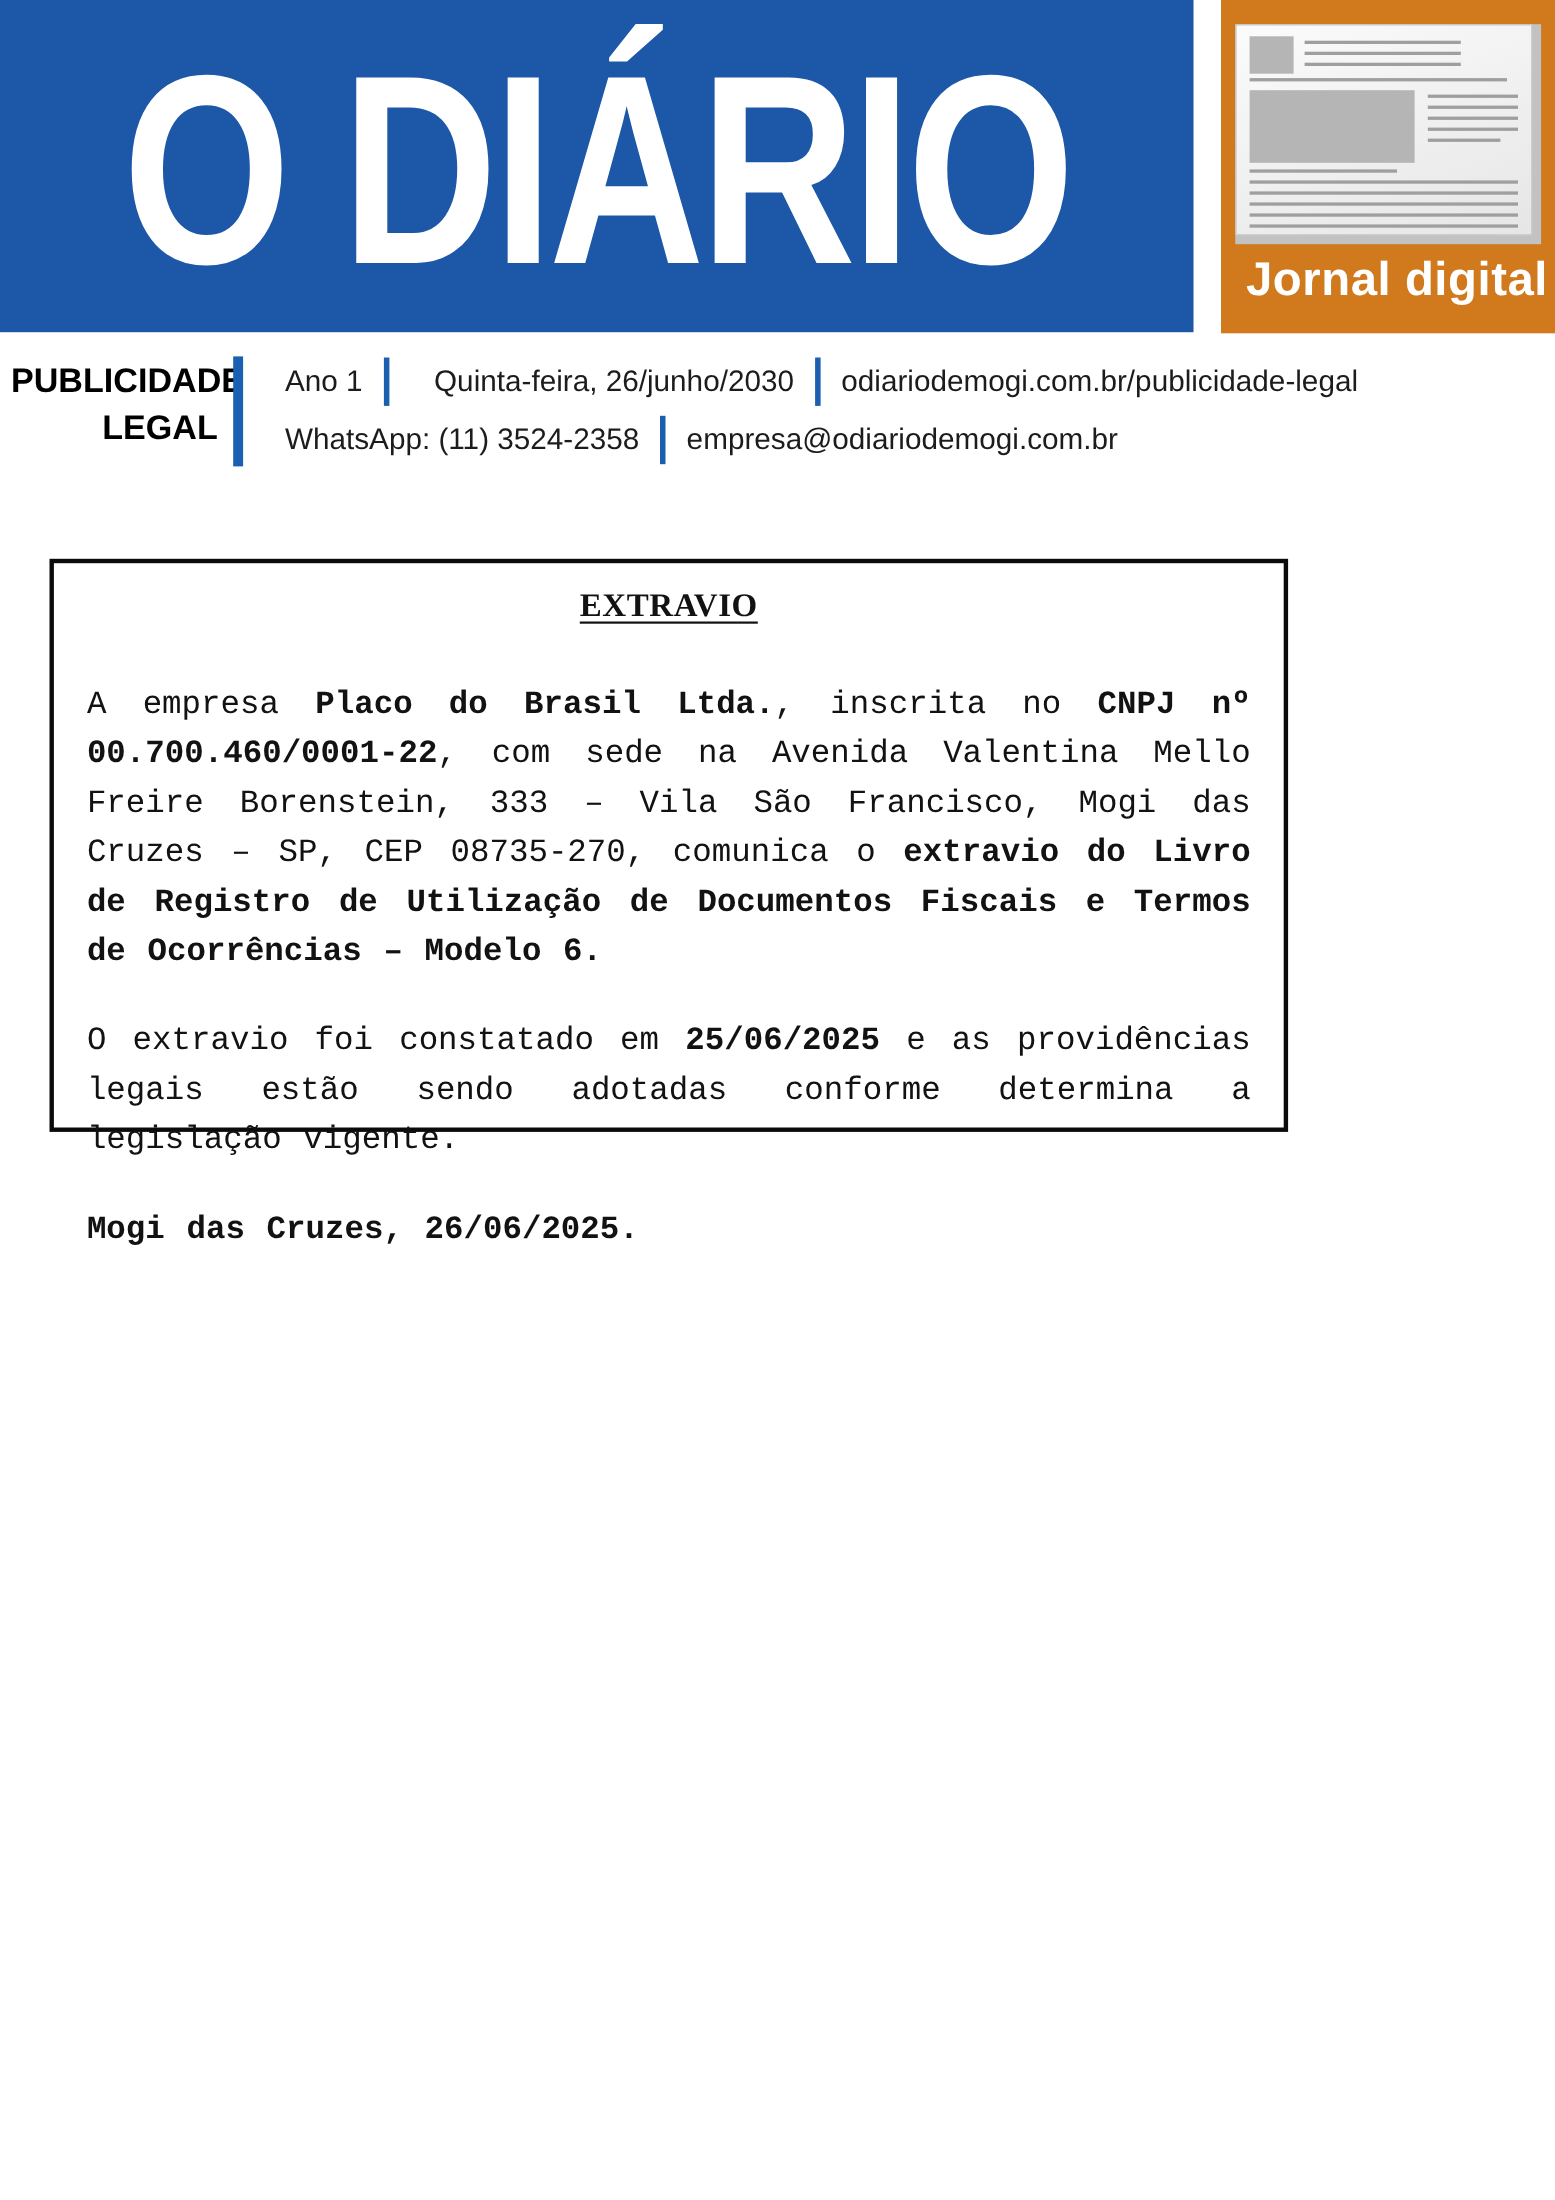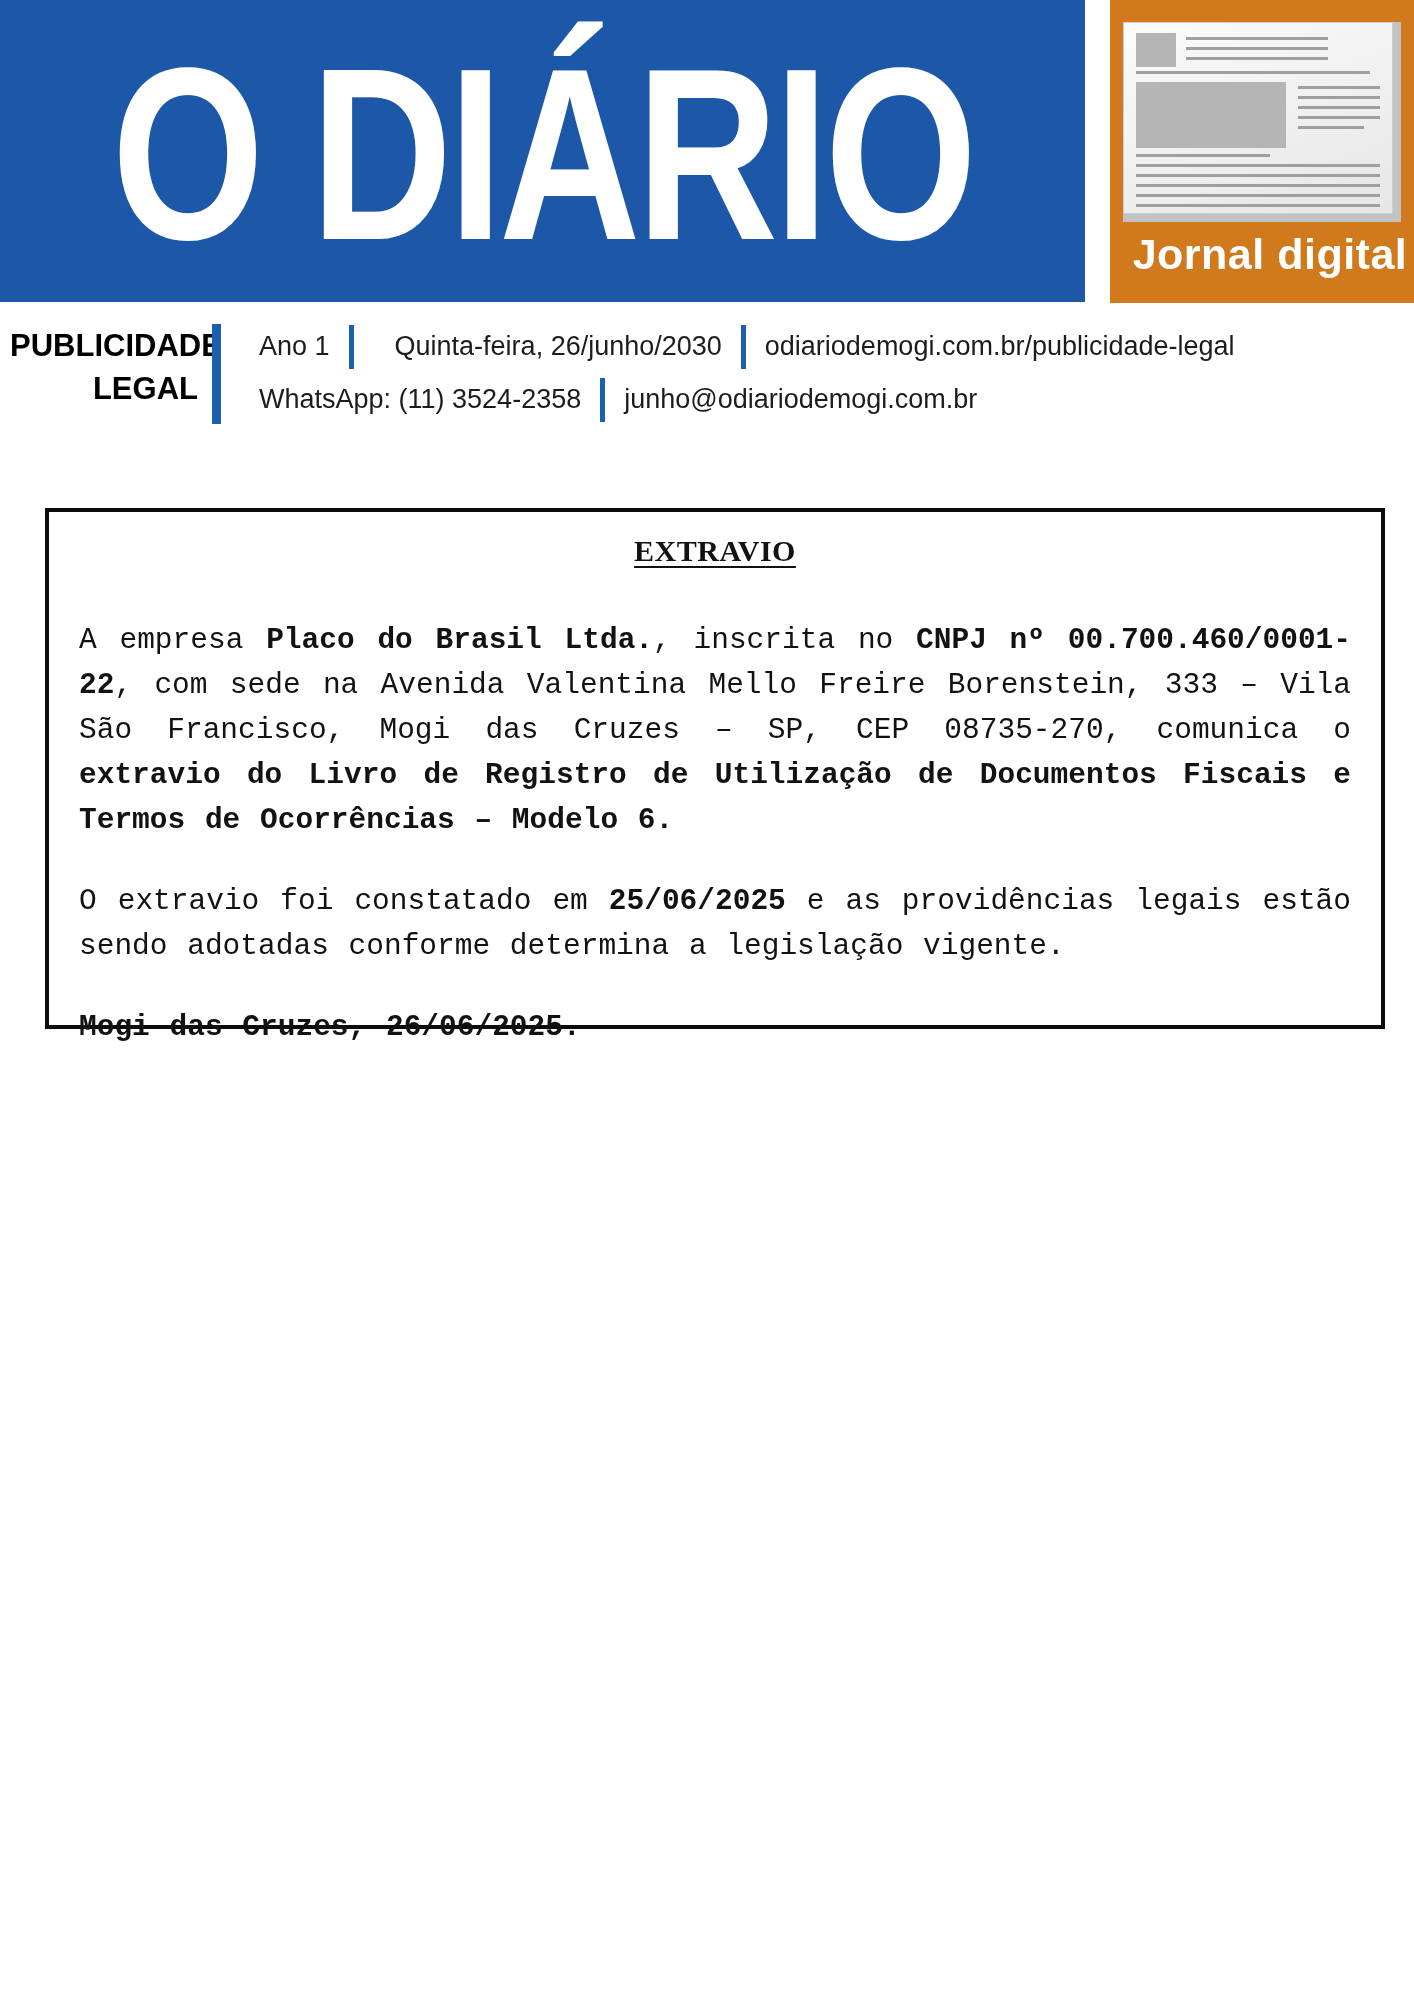--- a/index.html
+++ b/index.html
@@ -61,21 +61,21 @@
     color:#000000;padding-top:4px;
   }
   .mh-bigbar{width:9px;background:var(--bar-blue);margin:4px 0 2px 14px;}
   .mh-info{display:flex;flex-direction:column;justify-content:space-between;padding-left:14px;margin-left:24px;}
   .mh-row{display:flex;align-items:center;height:53px;font-size:27px;color:var(--ink);}
   .mh-sep{width:5px;height:44px;background:var(--bar-blue);margin:0 19px;flex:0 0 auto;}
   .mh-date{margin-left:22px;}
 
   
   .notice{
-    position:absolute;left:45px;top:508px;width:1340px;height:521px;
+    position:absolute;left:45px;top:508px;width:1126px;height:521px;
     border:4px solid #0b0b0b;box-sizing:border-box;
     padding:14px 30px 0;
     font-family:"Liberation Serif",serif;color:#121212;
   }
   .notice-title{
     text-align:center;font-size:30px;font-weight:700;margin:8px 0 0;
     text-decoration:underline;text-decoration-thickness:2px;text-underline-offset:5px;
     letter-spacing:0.5px;
   }
   .notice-paras{margin-top:50px;}
@@ -134,21 +134,21 @@
     <div class="mh-row">
       <span>Ano 1</span>
       <span class="mh-sep"></span>
       <span class="mh-date">Quinta-feira, 26/junho/2030</span>
       <span class="mh-sep"></span>
       <span>odiariodemogi.com.br/publicidade-legal</span>
     </div>
     <div class="mh-row">
       <span>WhatsApp: (11) 3524-2358</span>
       <span class="mh-sep"></span>
-      <span>junho@odiariodemogi.com.br</span>
+      <span>empresa@odiariodemogi.com.br</span>
     </div>
   </div>
 </div>
 
 <div class="notice">
   <h1 class="notice-title">EXTRAVIO</h1>
   <div class="notice-paras">
       <p class="notice-p" style="text-align: justify;"><span>A empresa </span><b>Placo do Brasil Ltda.</b><span>, inscrita no </span><b>CNPJ nº 00.700.460/0001-22</b><span>, com sede na Avenida Valentina Mello Freire Borenstein, 333 – Vila São Francisco, Mogi das Cruzes – SP, CEP 08735-270, comunica o </span><b>extravio do Livro de Registro de Utilização de Documentos Fiscais e Termos de Ocorrências – Modelo 6.</b></p>
       <p class="notice-p" style="text-align: justify;"><span>O extravio foi constatado em </span><b>25/06/2025</b><span> e as providências legais estão sendo adotadas conforme determina a legislação vigente.</span></p>
       <p class="notice-p" style="text-align: left;"><b>Mogi das Cruzes, 26/06/2025.</b></p>

